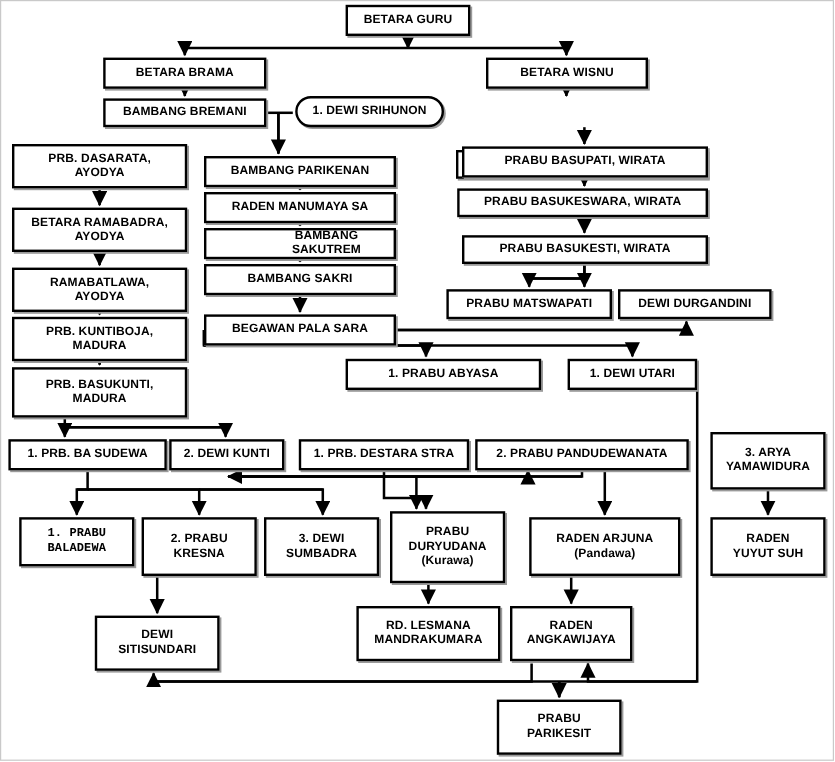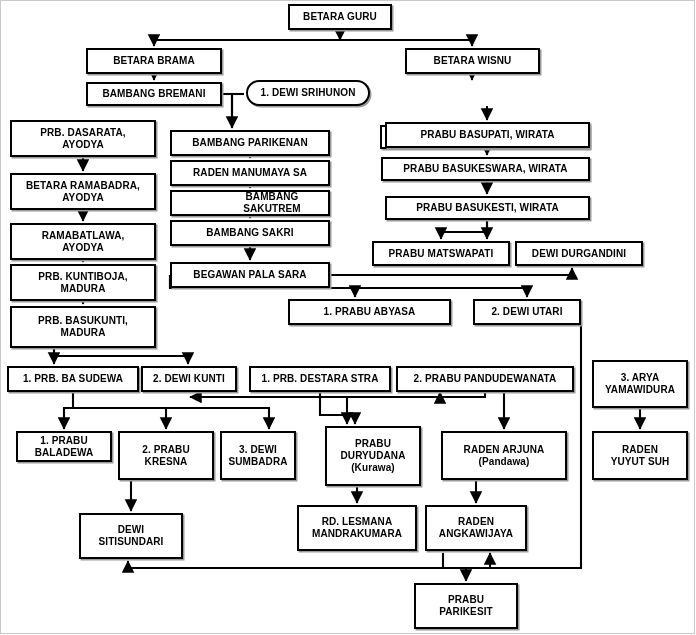--- a/index.html
+++ b/index.html
@@ -205,47 +205,47 @@
       <span>BEGAWAN PALA SARA</span>
     </div>
     <div class="node" style="left: 10px; top: 306px; width: 146px; height: 42px;">
       <span>PRB. BASUKUNTI,
 MADURA</span>
     </div>
     <div class="node" style="left: 288px; top: 299px; width: 163px; height: 26px;">
       <span>1. PRABU ABYASA</span>
     </div>
     <div class="node" style="left: 473px; top: 299px; width: 108px; height: 26px;">
-      <span>2. DEWI UTARI</span>
+      <span>1. DEWI UTARI</span>
     </div>
     <div class="node" style="left: 7px; top: 366px; width: 132px; height: 26px;">
       <span>1. PRB. BA SUDEWA</span>
     </div>
     <div class="node" style="left: 141px; top: 366px; width: 96px; height: 26px;">
       <span>2. DEWI KUNTI</span>
     </div>
     <div class="node" style="left: 249px; top: 366px; width: 142px; height: 26px;">
       <span>1. PRB. DESTARA STRA</span>
     </div>
     <div class="node" style="left: 396px; top: 366px; width: 178px; height: 26px;">
       <span>2. PRABU PANDUDEWANATA</span>
     </div>
     <div class="node" style="left: 592px; top: 360px; width: 96px; height: 48px;">
       <span>3. ARYA
 YAMAWIDURA</span>
     </div>
-    <div class="node" style="left: 16px; top: 431px; width: 96px; height: 31px;">
+    <div class="node" style="left: 16px; top: 431px; width: 96px; height: 41px; font-family: Liberation Mono, monospace;">
       <span>1. PRABU
 BALADEWA</span>
     </div>
     <div class="node" style="left: 118px; top: 431px; width: 96px; height: 49px;">
       <span>2. PRABU
 KRESNA</span>
     </div>
-    <div class="node" style="left: 220px; top: 431px; width: 76px; height: 49px;">
+    <div class="node" style="left: 220px; top: 431px; width: 96px; height: 49px;">
       <span>3. DEWI
 SUMBADRA</span>
     </div>
     <div class="node" style="left: 325px; top: 426px; width: 96px; height: 60px;">
       <span>PRABU
 DURYUDANA
 (Kurawa)</span>
     </div>
     <div class="node" style="left: 441px; top: 431px; width: 126px; height: 49px;">
       <span>RADEN ARJUNA

